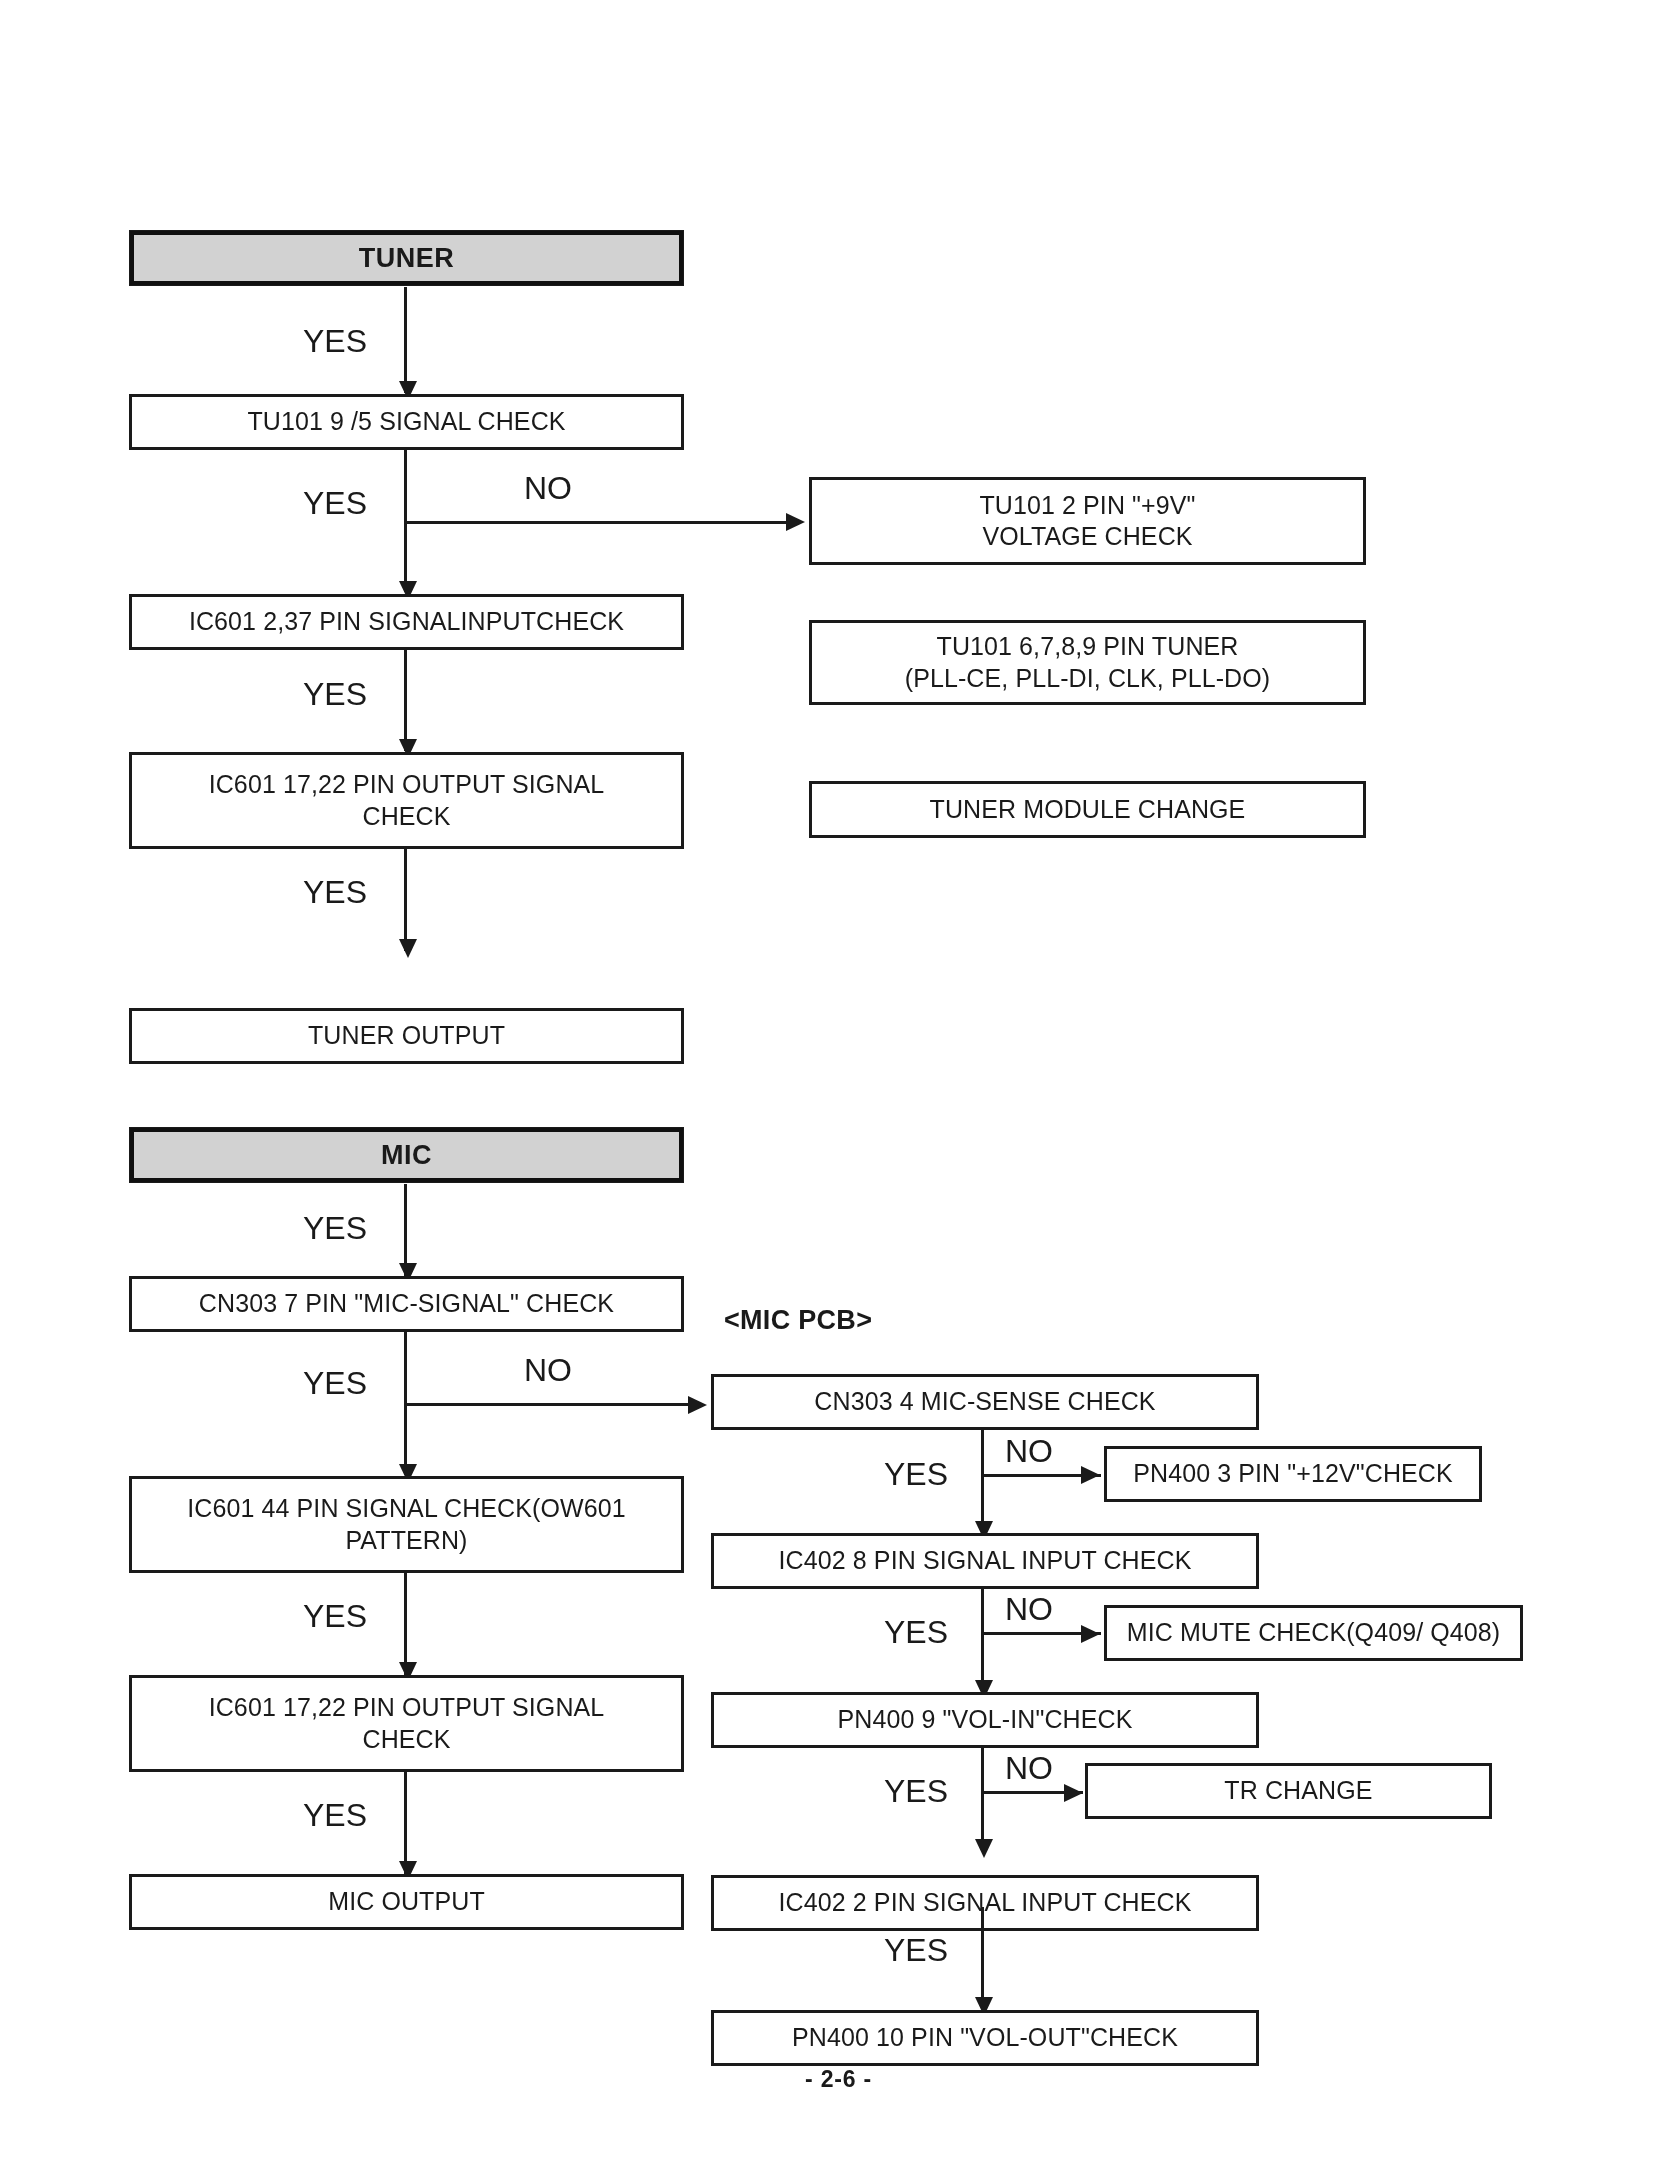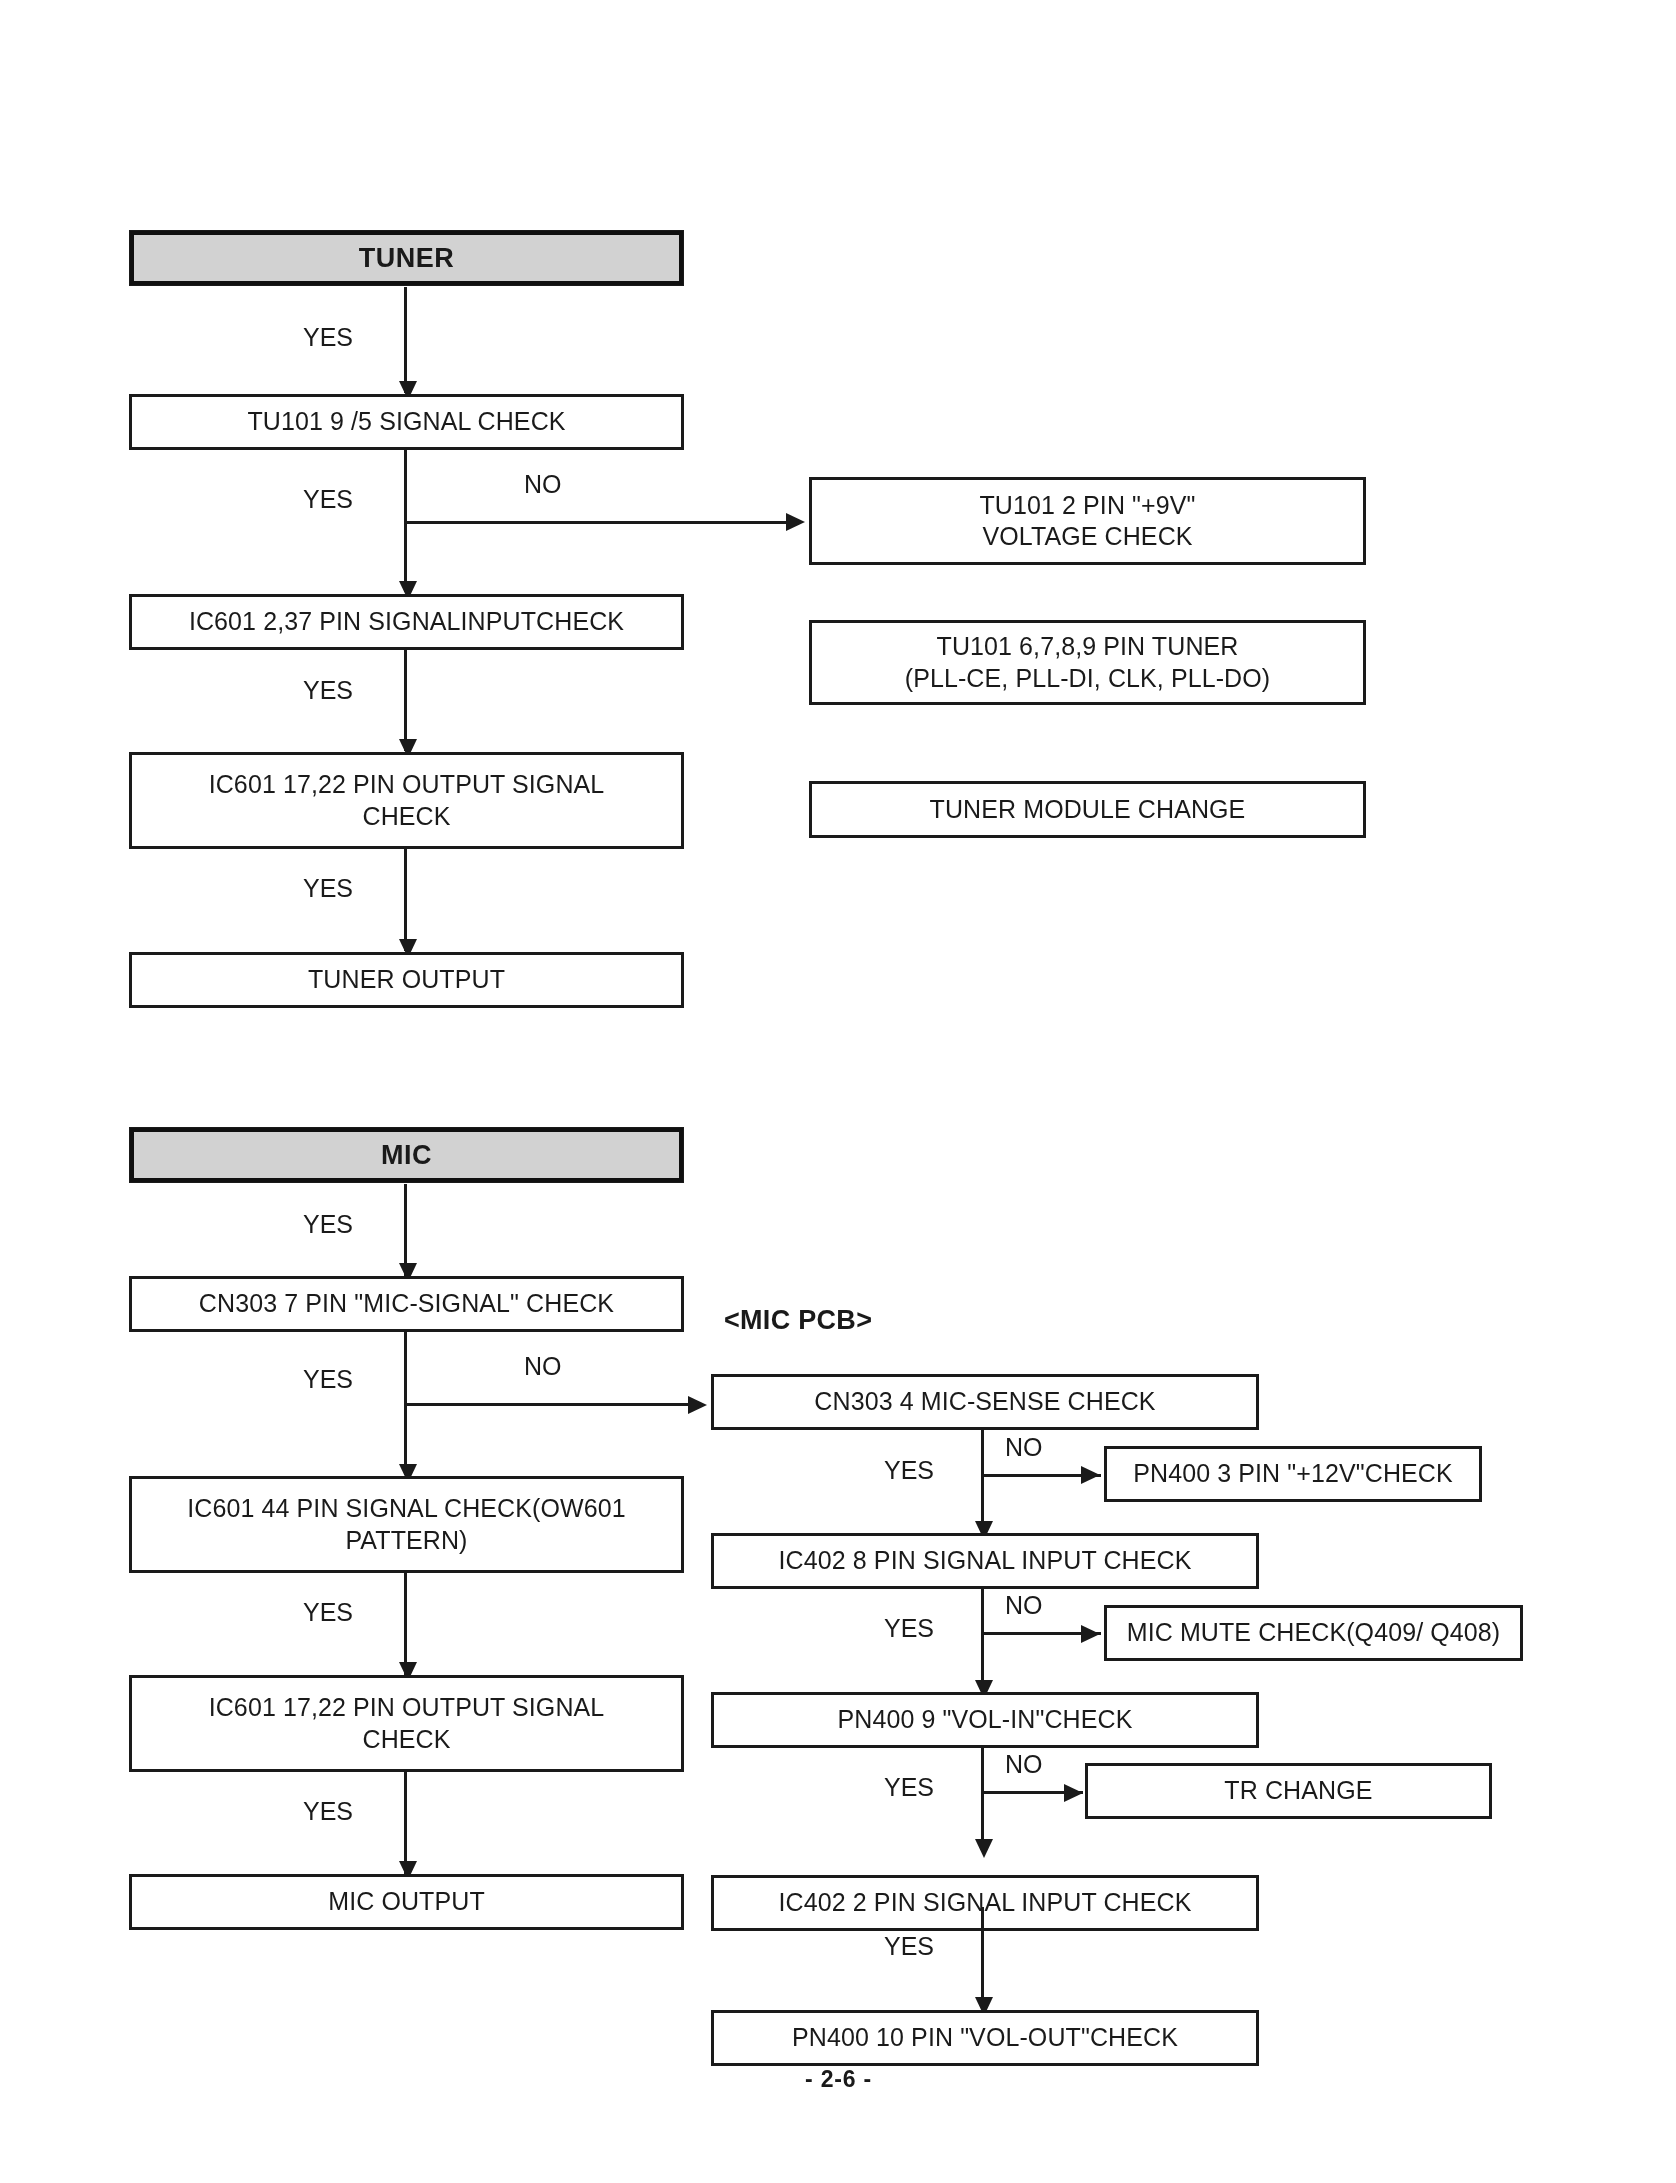--- a/index.html
+++ b/index.html
@@ -82,21 +82,21 @@
     position: absolute;
     width: 0; height: 0;
     border-top: 9px solid transparent;
     border-bottom: 9px solid transparent;
     border-left: 19.6px solid #1a1a1a;
   }
 
   
   .elabel {
     position: absolute;
-    font-size: 25px;
+    font-size: 32px;
     white-space: nowrap;
     color: #1a1a1a;
   }
 
   .sect-label {
     position: absolute;
     font-size: 27px;
     font-weight: bold;
     white-space: nowrap;
     letter-spacing: 0.3px;
@@ -168,21 +168,21 @@
   </div>
 
   <div class="box" style="left:809px; top:749px; width:557px; height:57px;margin-top:32px;">
     <span class="txt">TUNER MODULE CHANGE</span>
   </div>
 
   <div class="vline" style="left:404px; top:849px; height:102px;"></div>
   <div class="arrow-down" style="left:399px; top:939px;"></div>
   <div class="elabel" style="left:303px; top:874px;">YES</div>
 
-  <div class="box" style="left:129px; top:952px; width:555px; height:56px;">
+  <div class="box" style="left:129px; top:1008px; width:555px; height:56px;">
     <span class="txt">TUNER OUTPUT</span>
   </div>
 
   <div class="hdr" style="left:129px; top:1127px; width:555px; height:56px;">
     <div class="hdr-inner">
       <span>MIC</span>
     </div>
   </div>
 
   <div class="vline" style="left:404px; top:1184px; height:98px;"></div>

